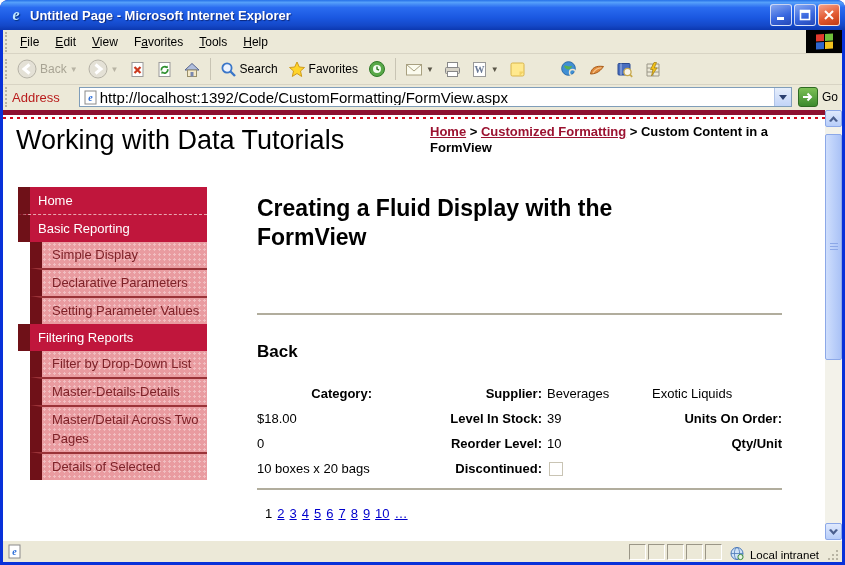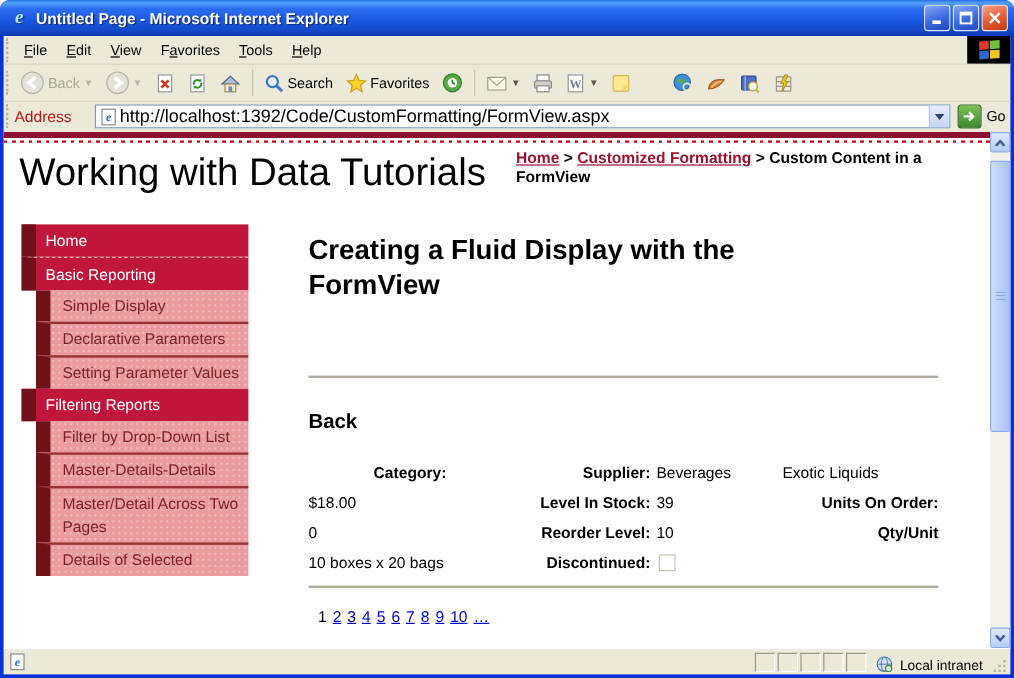--- a/index.html
+++ b/index.html
@@ -58,21 +58,21 @@
     background:linear-gradient(180deg,#e6eefb,#c2d4f8); display:flex; align-items:center; justify-content:center; }
   .go-area { display:flex; align-items:center; gap:4px; margin-left:6px; }
   .go-btn { width:20px; height:20px; border-radius:3px; border:1px solid #2e6a22;
     background:linear-gradient(180deg,#7cc055,#3c8a2e); display:flex; align-items:center; justify-content:center; }
   .go-label { font-size:12px; color:#000; }
 
   
   .content { position:absolute; top:110px; left:3px; right:3px; bottom:25px; background:#fff; overflow:hidden; }
   .top-band { height:5px; background:#8e1030; }
   .site-header { position:relative; height:58px; }
-  .site-title { position:absolute; left:13px; top:8px; font-size:32px; color:#000; letter-spacing:0;text-align:right; }
+  .site-title { position:absolute; left:13px; top:8px; font-size:27px; color:#000; letter-spacing:0;text-align:right; }
   .breadcrumb { position:absolute; left:427px; top:7px; width:375px; font-size:13px; font-weight:bold;
     color:#000; line-height:16px; }
   .crumb-link { color:#9b1230; text-decoration:underline; cursor:pointer; }
   .dashline { height:2px; margin-top:2px;
     background:repeating-linear-gradient(90deg,#d40a1e 0 3px,transparent 3px 7px); }
 
   .body-area { position:absolute; top:66px; bottom:0; left:0; right:17px; }
 
   
   .sidebar { position:absolute; left:15px; top:11px; width:189px; font-size:13px; }

